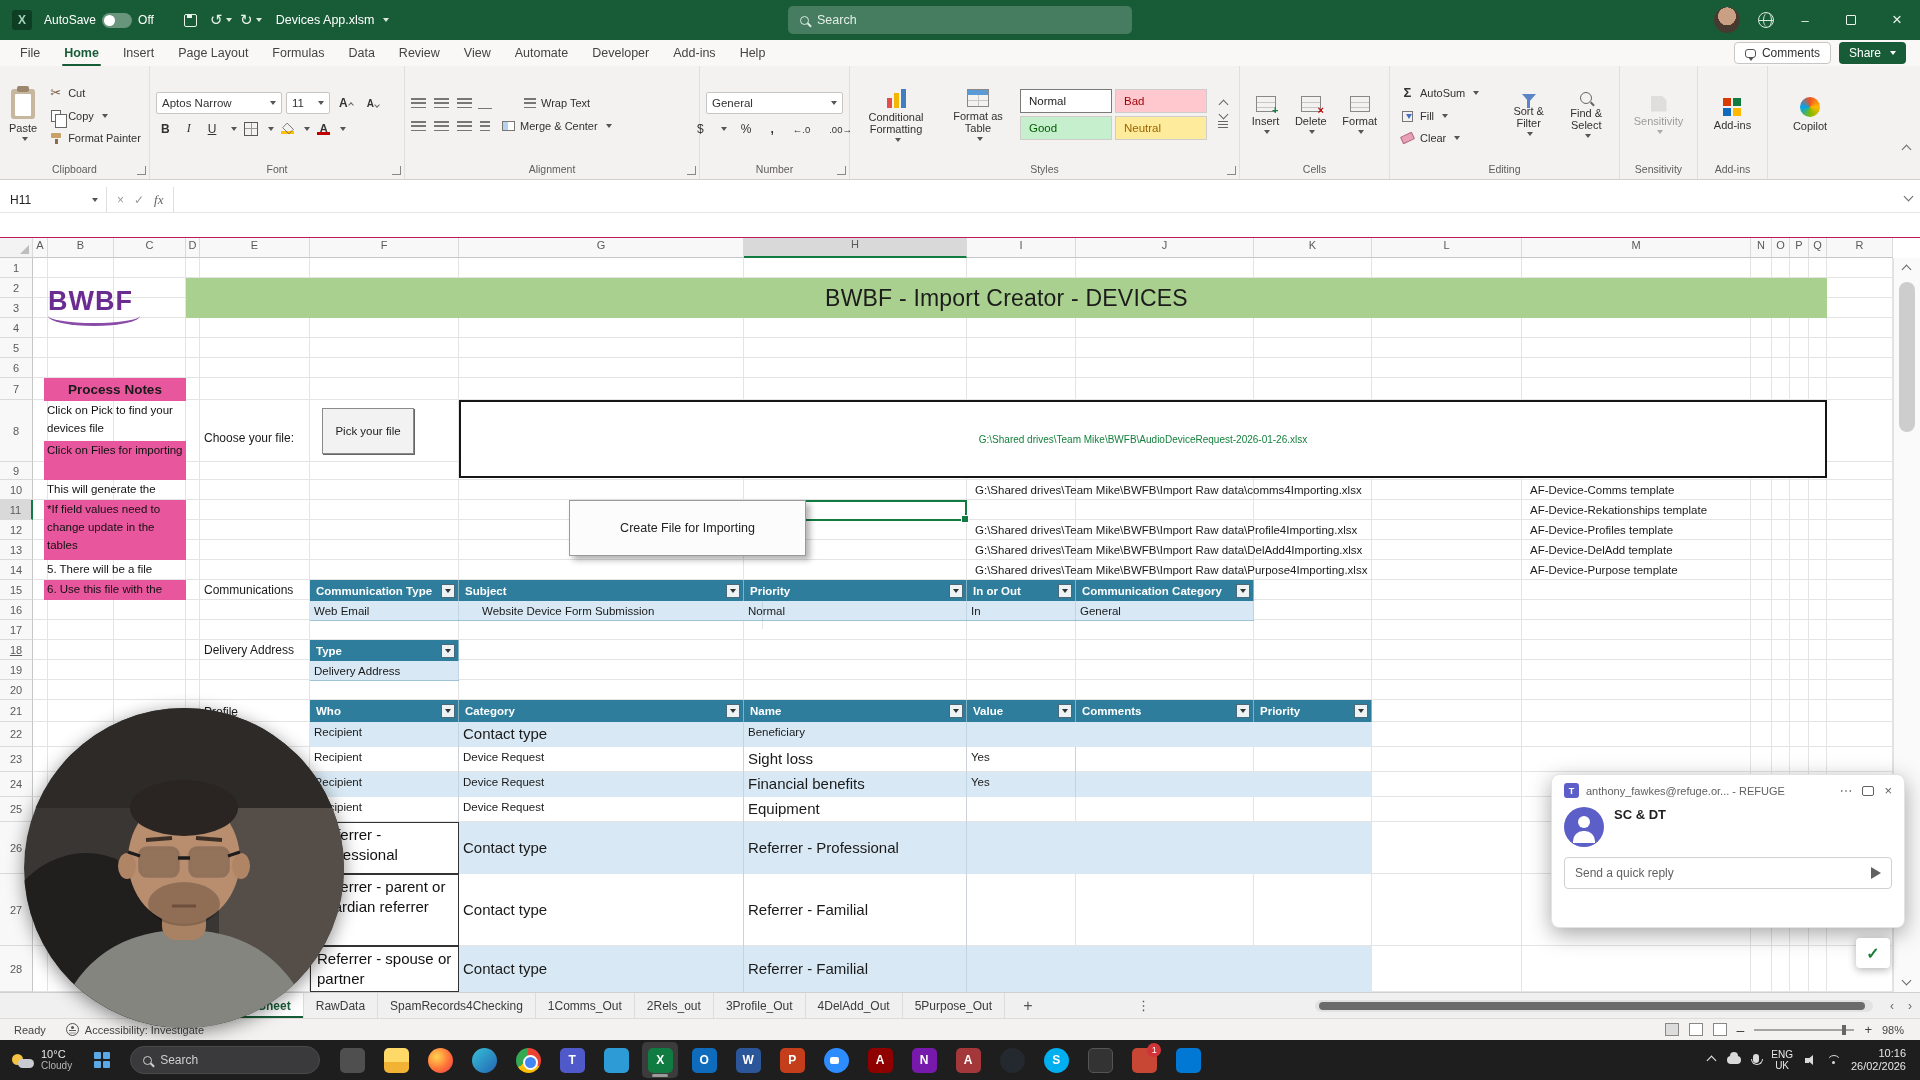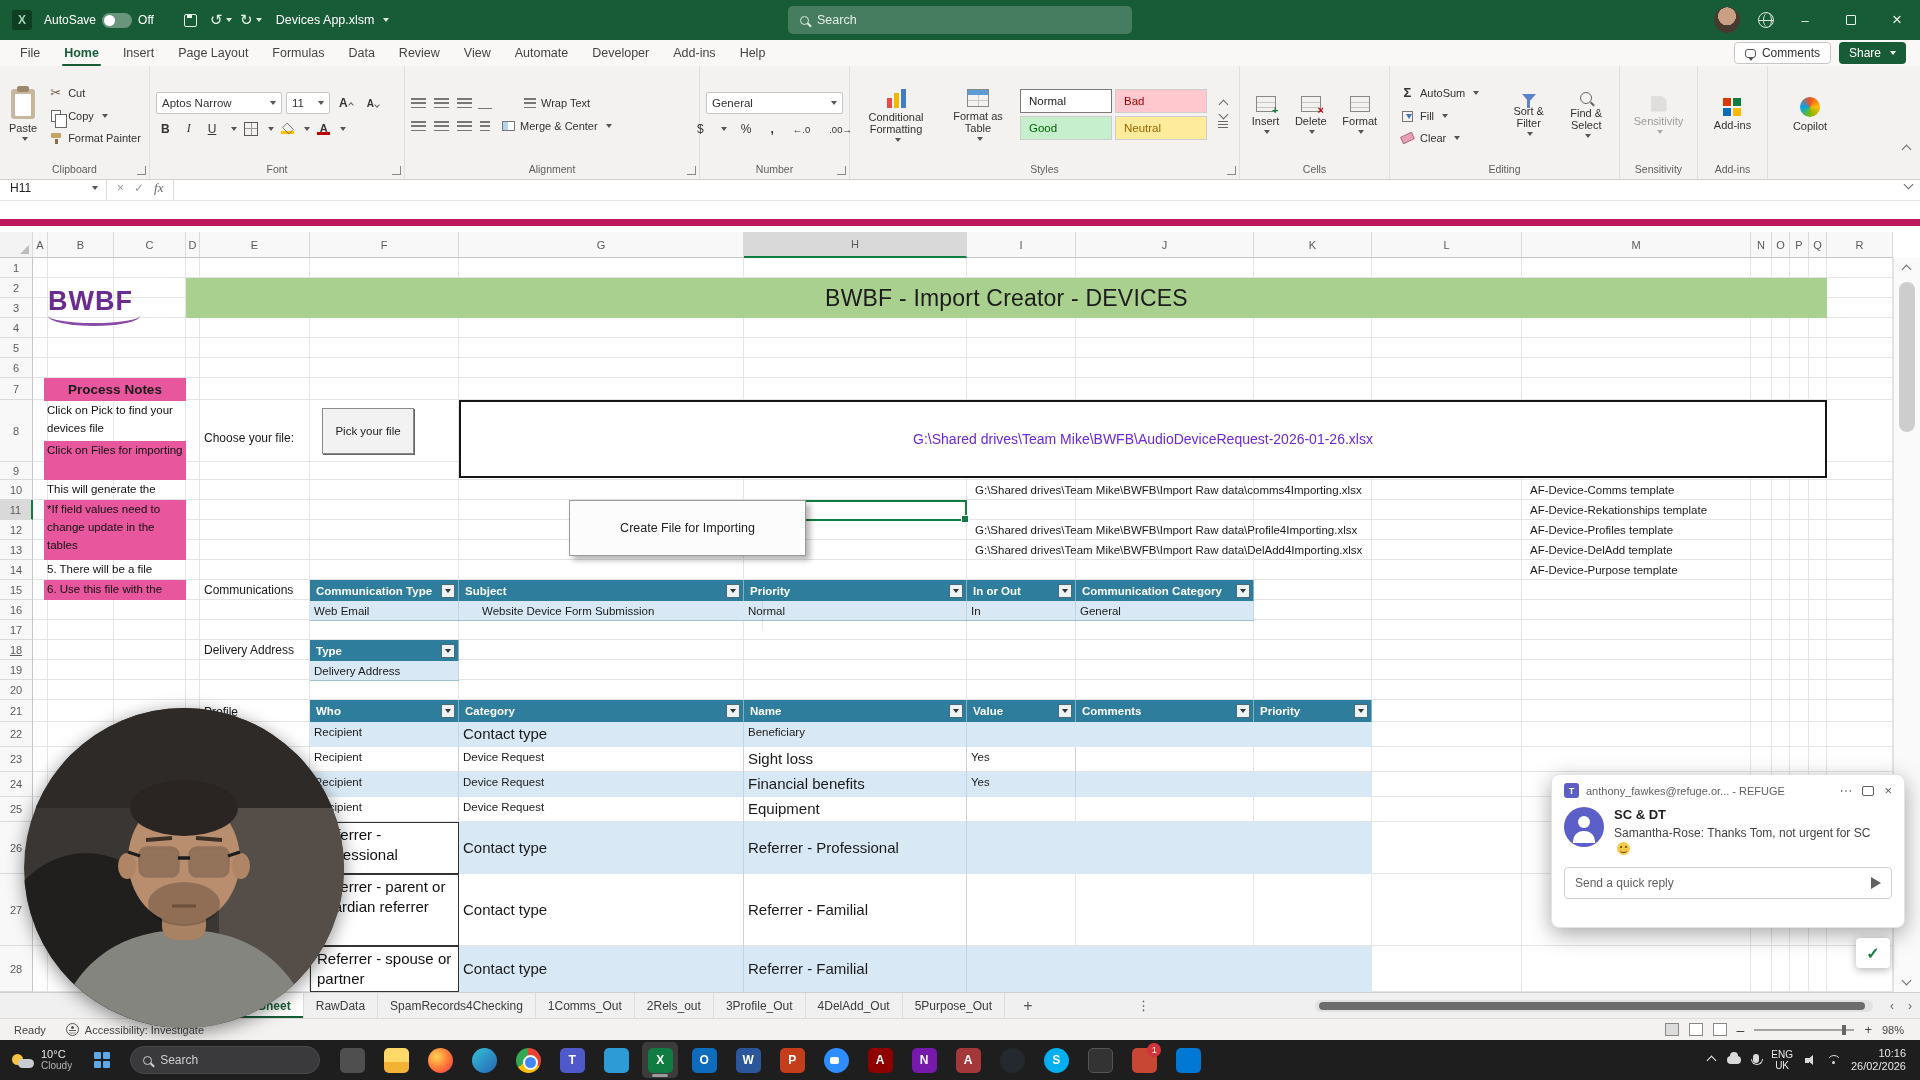--- a/index.html
+++ b/index.html
@@ -90,21 +90,21 @@
   .filldown{width:11px;height:11px;border:1px solid #777;position:relative}
   .filldown::after{content:"";position:absolute;left:2.5px;top:2px;border-left:3px solid transparent;border-right:3px solid transparent;border-top:5px solid #4472C4}
   .sens-ico{width:16px;height:16px;background:#C8C6C4;clip-path:polygon(0 0,70% 0,100% 30%,100% 100%,0 100%)}
   .addins-ico{width:18px;height:18px;display:grid;grid-template-columns:8px 8px;grid-template-rows:8px 8px;gap:2px}
   .addins-ico i{background:#D83B01}.addins-ico i:nth-child(2){background:#107C41}.addins-ico i:nth-child(3){background:#0F6CBD}.addins-ico i:nth-child(4){background:#FFB900}
   .copilot-ico{width:20px;height:20px;border-radius:50%;background:conic-gradient(#F25022,#FFB900,#7FBA00,#00A4EF,#F25022)}
   .disabled{opacity:.45}
   .ribbon-collapse{position:absolute;right:10px;bottom:26px}
 
   
-  .fbar{position:absolute;left:0;top:175px;width:1920px;height:51px;background:#fff;border-bottom:7px solid #be185d;z-index:27}
+  .fbar{position:absolute;left:0;top:187px;width:1920px;height:51px;background:#fff;border-bottom:1px solid #be185d;z-index:27}
   .fbar-row{display:flex;align-items:center;height:26px;border-bottom:1px solid #E8E6E4}
   .namebox{width:107px;height:26px;display:flex;align-items:center;padding-left:10px;font-size:12px;color:#222;border-right:1px solid #E1DFDD}
   .fx-grp{display:flex;align-items:center;gap:10px;padding:0 10px;border-right:1px solid #E1DFDD;height:26px;color:#9a9a9a;font-size:12px}
   .fx{font-style:italic;font-family:"Liberation Serif",serif;color:#666;font-size:13px}
   .fbar-exp{position:absolute;right:8px;top:6px}
 
   
   .ga{position:absolute;left:0;top:232px;width:1920px;height:760px;background:#fff;overflow:hidden;z-index:1}
   .colhdr{position:absolute;top:0;height:26px;background:#F8F8F8;border-right:1px solid #DADADA;border-bottom:1px solid #C6C6C6;display:flex;align-items:center;justify-content:center;font-size:11px;color:#5A5A5A;overflow:hidden}
   .colhdr.sel{background:#D9D9D9;border-bottom:2px solid #107C41}
@@ -116,21 +116,21 @@
   .hline{position:absolute;left:33px;right:27px;height:1px;background:#E4E4E4}
   .cell{position:absolute;font-size:11.5px;color:#1A1A1A;padding:2px 4px;white-space:nowrap;overflow:hidden;line-height:16px}
   .big{font-size:15px;line-height:20px}
   .banner{display:flex;align-items:center;justify-content:center;background:#A9D08E;font-size:23px;color:#1C1C1C;letter-spacing:.2px}
   .logo{color:#6A2C91;font-weight:800;font-size:27px;letter-spacing:1px;line-height:26px}
   .logo-swoosh{width:92px;height:12px;border-bottom:3.5px solid #8A4CA8;border-radius:0 0 70% 70%/0 0 120% 120%}
   .pink{background:#E8569E}
   .note{position:absolute;left:44px;width:142px;font-size:11.5px;line-height:18px;padding:0 3px;color:#111;overflow:hidden}
   .ptitle{position:absolute;display:flex;align-items:center;justify-content:center;font-weight:bold;font-size:13.5px;color:#1A1A1A}
   .formbtn{position:absolute;background:#F2F2F2;border:1px solid #8A8A8A;box-shadow:1px 1px 0 #666;display:flex;align-items:center;justify-content:center;font-size:11.5px;color:#222}
-  .filebox{position:absolute;background:#fff;border:2px solid #161616;display:flex;align-items:center;justify-content:center;font-size:14px;color:#6d28d9}
+  .filebox{position:absolute;background:#fff;border:2px solid #161616;display:flex;align-items:center;justify-content:center;font-size:10px;color:#15803d}
   .createbtn{position:absolute;background:#FCFCFC;border:1px solid #9A9A9A;box-shadow:4px 4px 6px rgba(0,0,0,.30);display:flex;align-items:center;justify-content:center;font-size:12.5px;color:#222;z-index:5}
   .selbox{position:absolute;border:2px solid #107C41;z-index:4}
   .selbox::after{content:"";position:absolute;right:-3.5px;bottom:-3.5px;width:6px;height:6px;background:#107C41;border:1px solid #fff}
   .th{position:absolute;background:#2E7D9C;color:#fff;font-weight:bold;font-size:11.5px;display:flex;align-items:center;justify-content:space-between;padding:0 3px 0 6px;border-right:1px solid rgba(255,255,255,.4);z-index:3}
   .fbtn{width:14px;height:14px;background:#EDF2F4;border:1px solid #4A6A7A;display:flex;align-items:center;justify-content:center;flex:none}
   .fbtn i{width:0;height:0;border-left:3px solid transparent;border-right:3px solid transparent;border-top:4px solid #333}
   .band{position:absolute;z-index:2}
   .blue{background:#D8E9F5}
   .tcell{border-right:1px solid rgba(90,120,150,.18);z-index:3}
   .whoBig{position:absolute;background:#fff;border:1px solid #333;font-size:15px;line-height:20px;padding:2px 6px;white-space:normal;color:#111;overflow:hidden;z-index:3}
@@ -718,20 +718,21 @@
     <div class="formbtn" style="left:322px;top:176px;width:92px;height:46px">
         <span>Pick your file</span>
       </div>
     <div class="filebox" style="left:459px;top:168px;width:1368px;height:78px">
         <span>G:\Shared drives\Team Mike\BWFB\AudioDeviceRequest-2026-01-26.xlsx</span>
       </div>
 
     <div class="cell" style="left:971px;top:248px;width:550px">G:\Shared drives\Team Mike\BWFB\Import Raw data\comms4Importing.xlsx</div>
     <div class="cell" style="left:971px;top:288px;width:550px">G:\Shared drives\Team Mike\BWFB\Import Raw data\Profile4Importing.xlsx</div>
     <div class="cell" style="left:971px;top:308px;width:550px">G:\Shared drives\Team Mike\BWFB\Import Raw data\DelAdd4Importing.xlsx</div>
+    <div class="cell" style="left:971px;top:328px;width:550px">G:\Shared drives\Team Mike\BWFB\Import Raw data\Purpose4Importing.xlsx</div>
     <div class="cell" style="left:1526px;top:248px;width:360px">AF-Device-Comms template</div>
     <div class="cell" style="left:1526px;top:268px;width:360px">AF-Device-Rekationships template</div>
     <div class="cell" style="left:1526px;top:288px;width:360px">AF-Device-Profiles template</div>
     <div class="cell" style="left:1526px;top:308px;width:360px">AF-Device-DelAdd template</div>
     <div class="cell" style="left:1526px;top:328px;width:360px">AF-Device-Purpose template</div>
 
     <div class="selbox" style="left:744px;top:268px;width:223px;height:21px"></div>
     <div class="createbtn" style="left:569px;top:268px;width:237px;height:56px">
         <span>Create File for Importing</span>
       </div>
@@ -1048,21 +1049,20 @@
       <span class="toast-head-icons">
         <span>⋯</span>
         <span class="popout"></span>
         <span>×</span>
       </span>
     </div>
     <div class="toast-body">
       <div class="tavatar"></div>
       <div>
         <div class="toast-title">SC &amp; DT</div>
-        <div class="toast-msg"><span>Samantha-Rose: Thanks Tom, not urgent for SC</span><span class="smiley"></span></div>
       </div>
     </div>
     <div class="reply">
       <span>Send a quick reply</span>
       <span class="send-tri"></span>
     </div>
   </div>
 
   <div class="check-toast">
       <span>✓</span>

